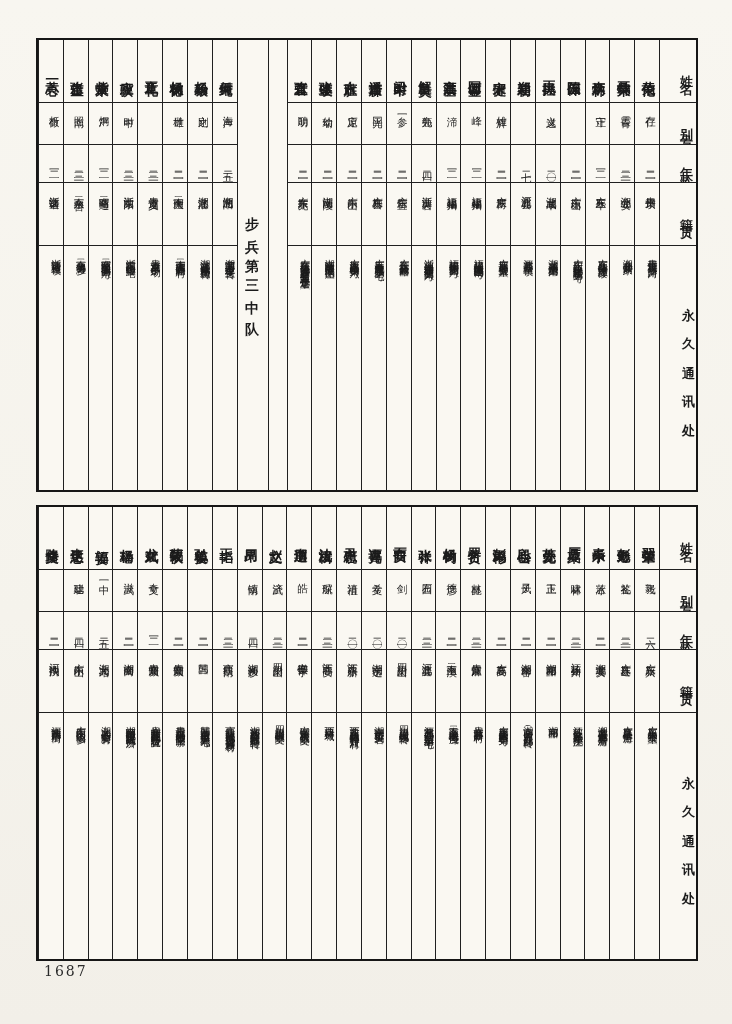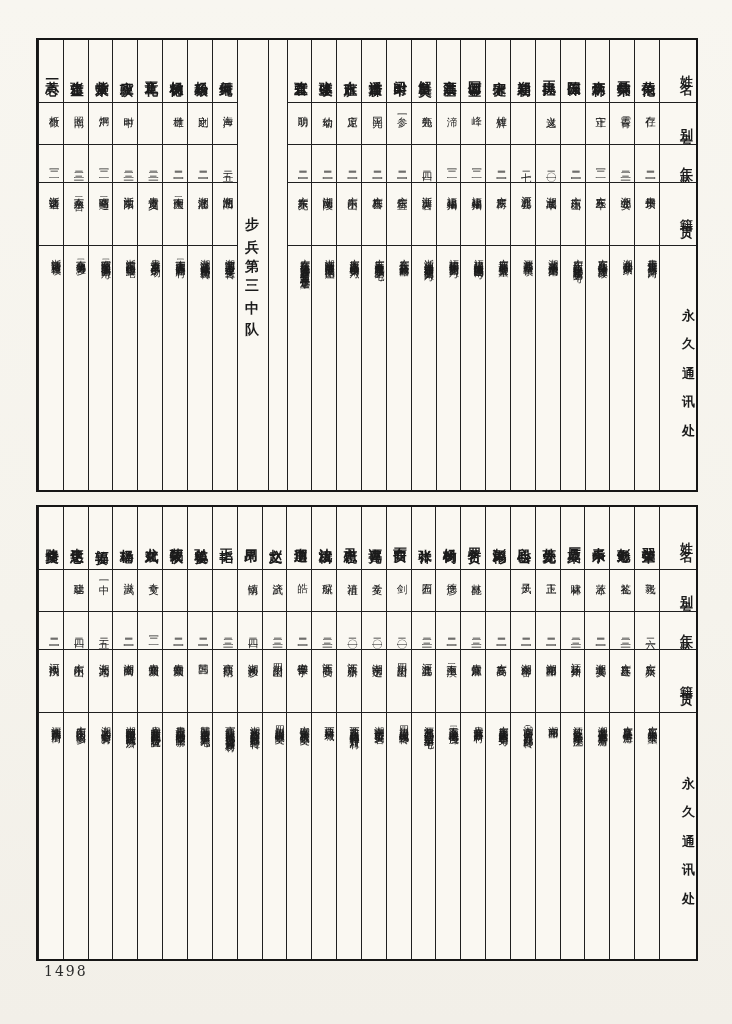--- a/index.html
+++ b/index.html
@@ -414,14 +414,14 @@
         <div class="cell address">广东中山四区歧山乡</div>
       </div>
       <div class="col person">
         <div class="cell name">路修文</div>
         <div class="cell alias"></div>
         <div class="cell age">二二</div>
         <div class="cell native">河南扶沟</div>
         <div class="cell address">河南扶沟县西后街</div>
       </div>
     </div>
-  <div class="page-number">1498</div>
+  <div class="page-number">1687</div>
 </div>
 
 </body></html>

